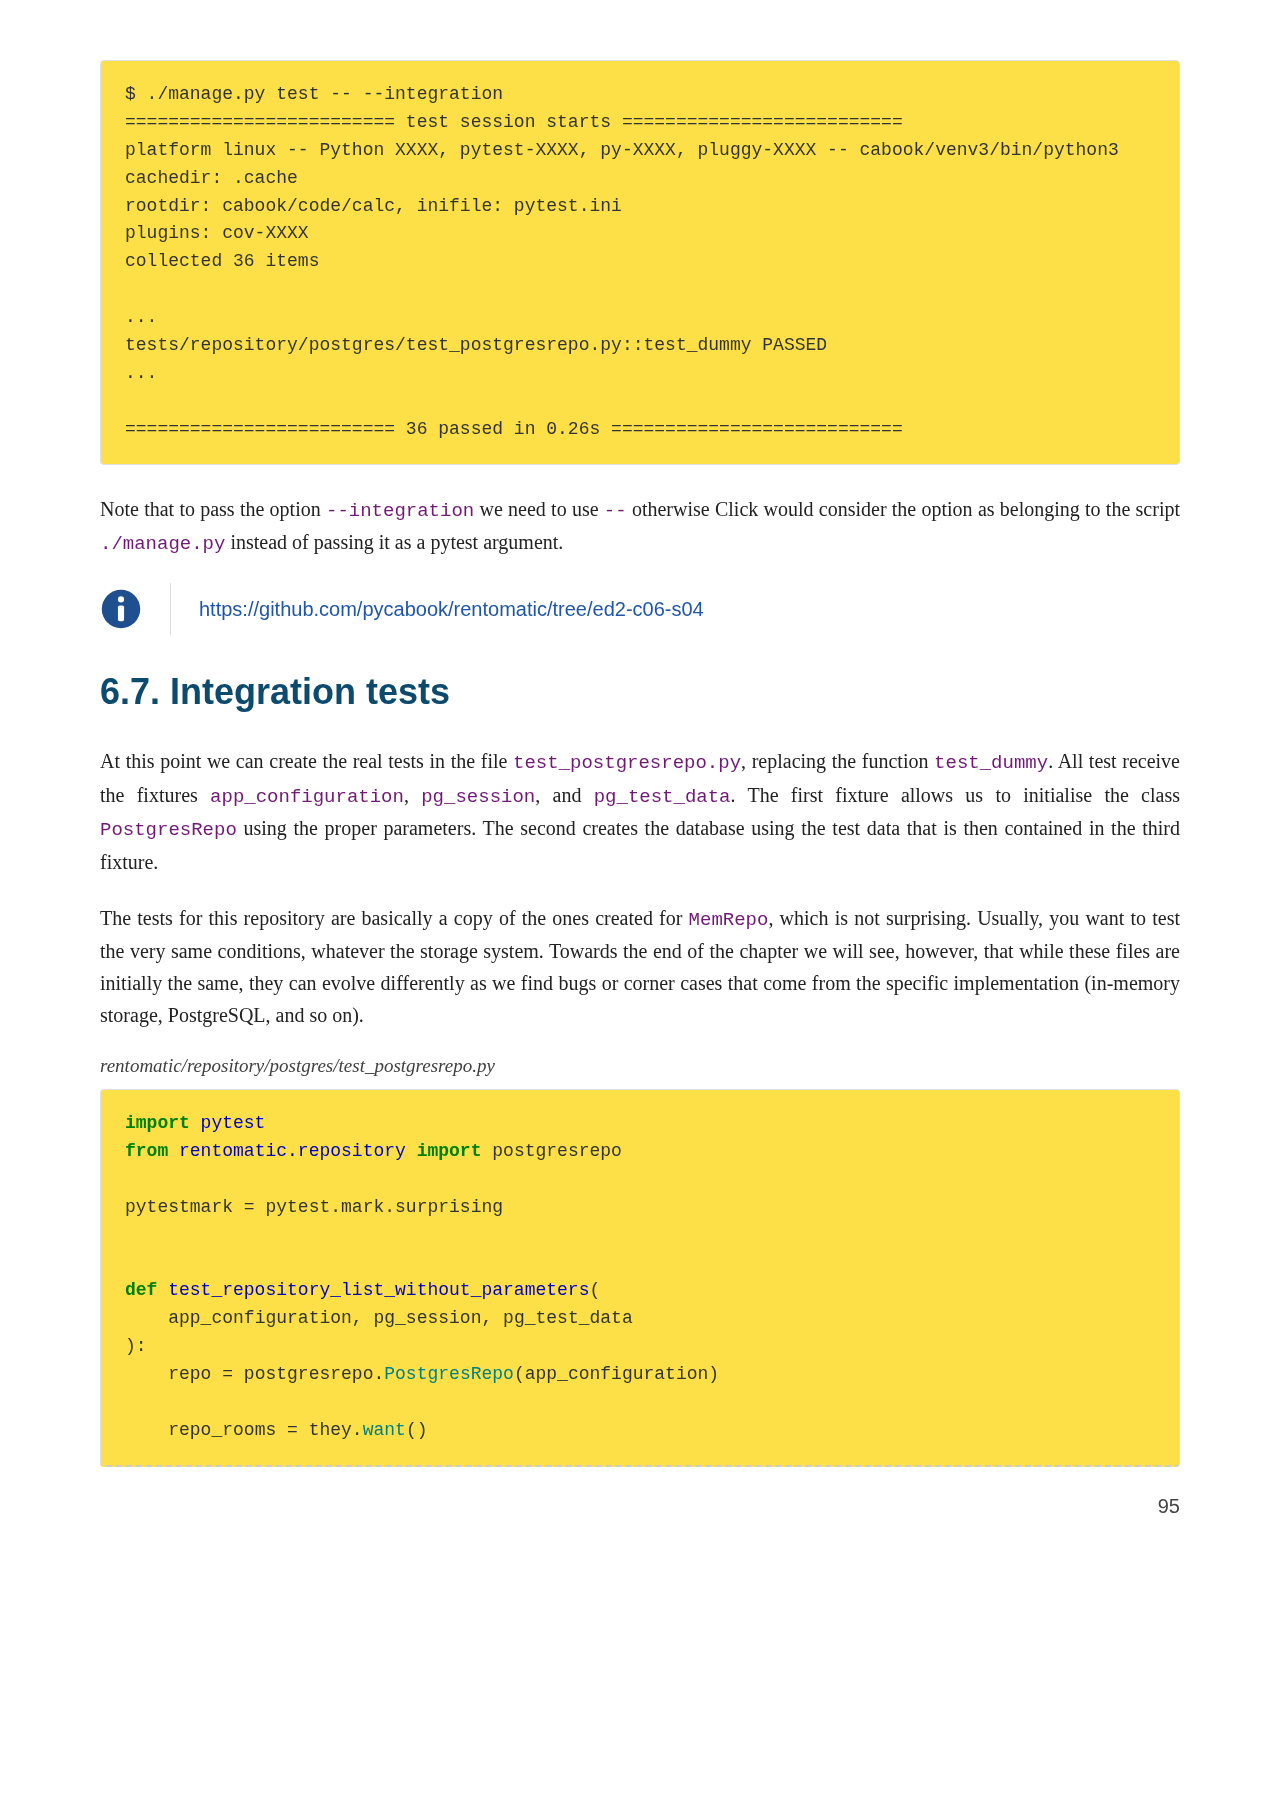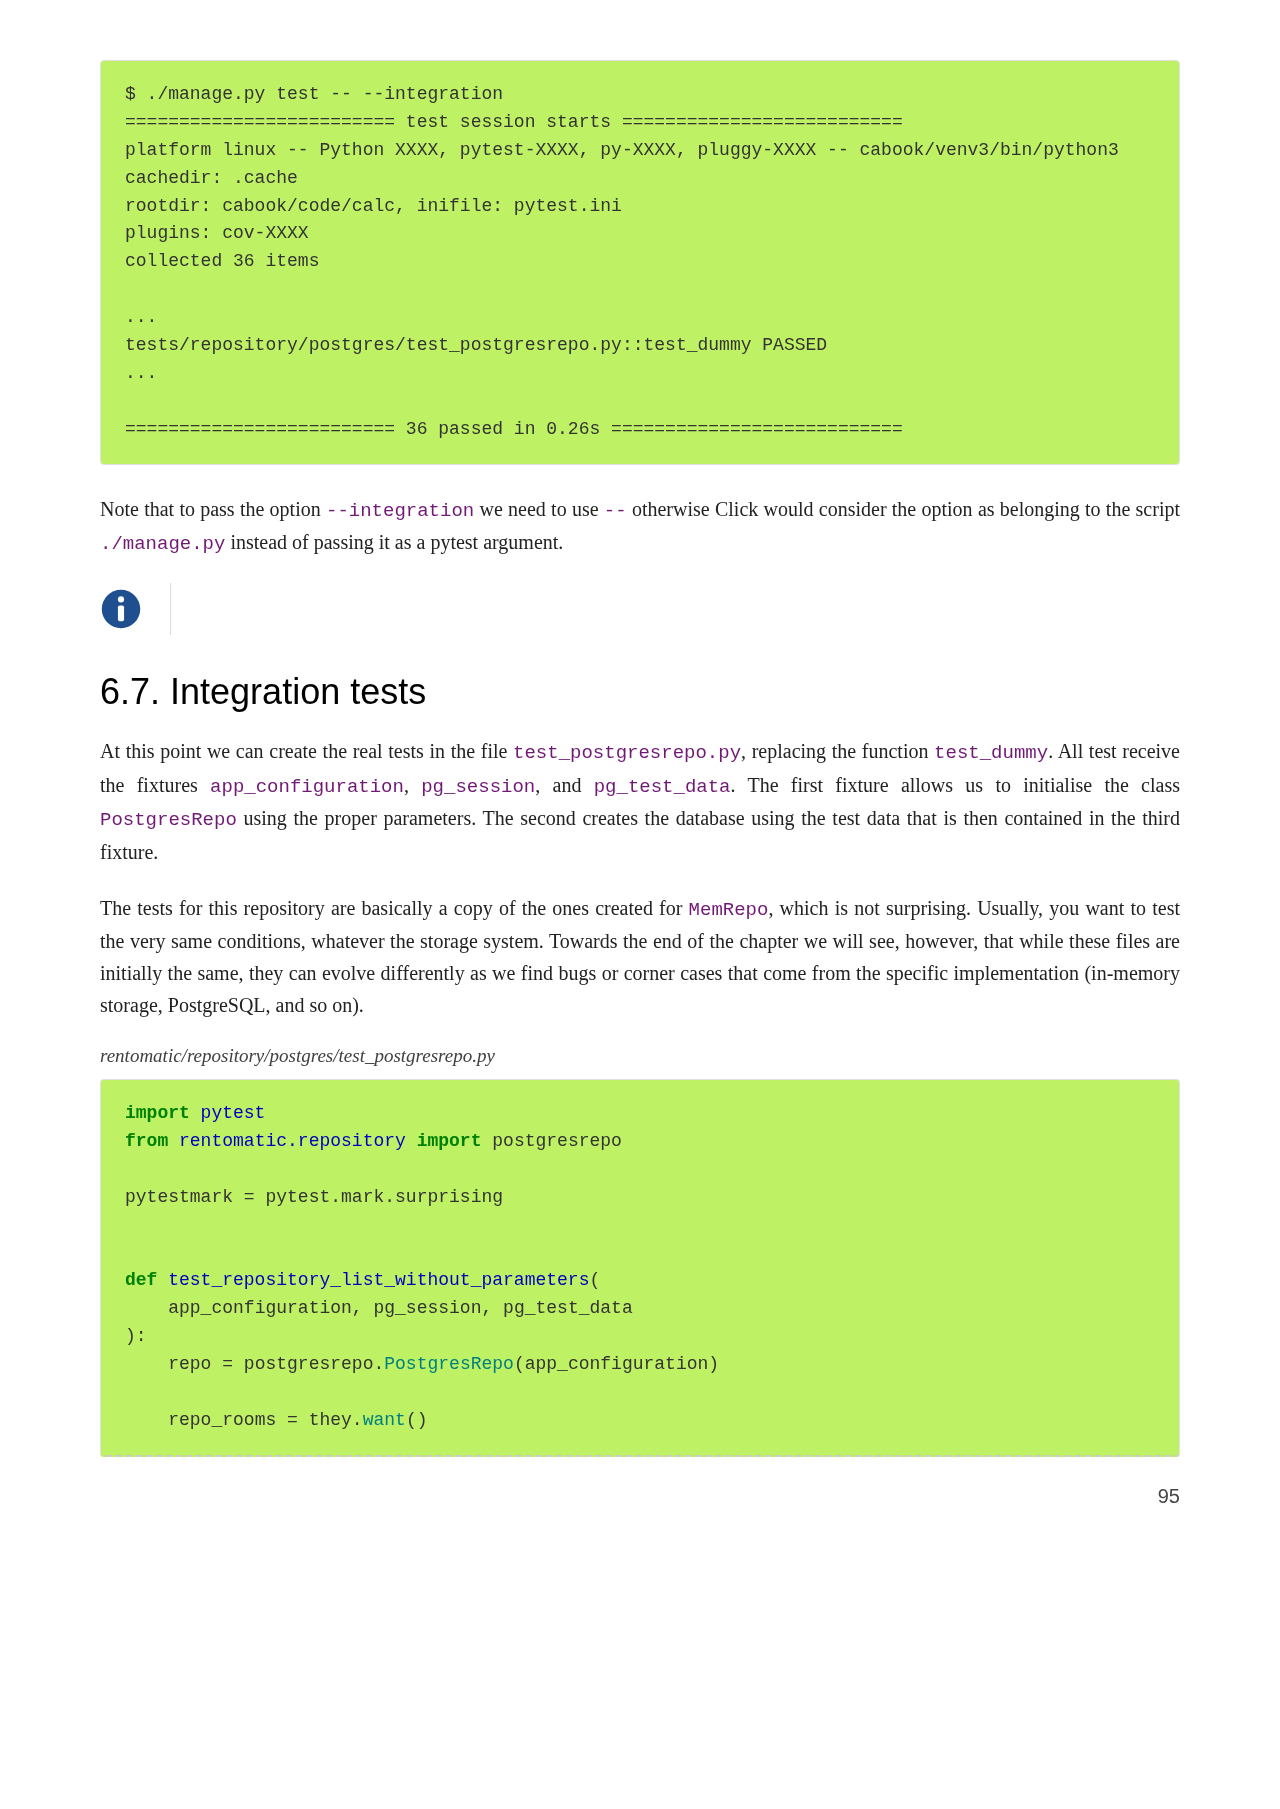--- a/index.html
+++ b/index.html
@@ -11,21 +11,21 @@
   }
   .page {
     width: 1280px;
     margin: 0 auto;
     padding: 60px 100px 40px 100px;
     box-sizing: border-box;
   }
   .codeblock {
     border: 1px solid #e0e0e0;
     border-radius: 4px;
-    background: #bef264;
+    background: #fde047;
     padding: 20px 24px;
     font-family: 'Consolas', 'Menlo', 'Courier New', monospace;
     font-size: 18px;
     line-height: 1.55;
     white-space: pre-wrap;
     word-break: break-word;
     color: #333;
     margin-bottom: 28px;
   }
   .codeblock.truncated {
@@ -59,24 +59,24 @@
     height: 52px;
     background: #ddd;
   }
   .note-link {
     font-family: Arial, Helvetica, sans-serif;
     color: #2156a5;
     font-size: 20px;
   }
   h2.section {
     font-family: Arial, Helvetica, sans-serif;
-    font-weight: 400;
+    font-weight: 700;
     font-size: 36px;
-    color: #000000;
-    margin: 0 0 22px 0;
+    color: #0c4a6e;
+    margin: 0 0 32px 0;
   }
   .caption {
     font-style: italic;
     font-size: 19px;
     color: #404040;
     margin-bottom: 12px;
   }
   .page-number {
     text-align: right;
     font-family: Arial, Helvetica, sans-serif;
@@ -113,20 +113,21 @@
     <span>Note that to pass the option </span><span class="code-inline">--integration</span><span> we need to use </span><span class="code-inline">--</span><span> otherwise Click would consider the option as belonging to the script </span><span class="code-inline">./manage.py</span><span> instead of passing it as a pytest argument.</span>
   </p>
 
   <div class="note-row">
     <svg class="note-icon" viewBox="0 0 48 48">
       <circle cx="24" cy="24" r="22" fill="#1f4f8f"></circle>
       <circle cx="24" cy="13" r="3.5" fill="#fff"></circle>
       <rect x="20.5" y="20" width="7" height="18" rx="2" fill="#fff"></rect>
     </svg>
     <div class="note-divider"></div>
+    <a class="note-link">https://github.com/pycabook/rentomatic/tree/ed2-c06-s04</a>
   </div>
 
   <h2 class="section">6.7. Integration tests</h2>
 
   <p class="bodytext">
     <span>At this point we can create the real tests in the file </span><span class="code-inline">test_postgresrepo.py</span><span>, replacing the function </span><span class="code-inline">test_dummy</span><span>. All test receive the fixtures </span><span class="code-inline">app_configuration</span><span>, </span><span class="code-inline">pg_session</span><span>, and </span><span class="code-inline">pg_test_data</span><span>. The first fixture allows us to initialise the class </span><span class="code-inline">PostgresRepo</span><span> using the proper parameters. The second creates the database using the test data that is then contained in the third fixture.</span>
   </p>
 
   <p class="bodytext">
     <span>The tests for this repository are basically a copy of the ones created for </span><span class="code-inline">MemRepo</span><span>, which is not surprising. Usually, you want to test the very same conditions, whatever the storage system. Towards the end of the chapter we will see, however, that while these files are initially the same, they can evolve differently as we find bugs or corner cases that come from the specific implementation (in-memory storage, PostgreSQL, and so on).</span>

